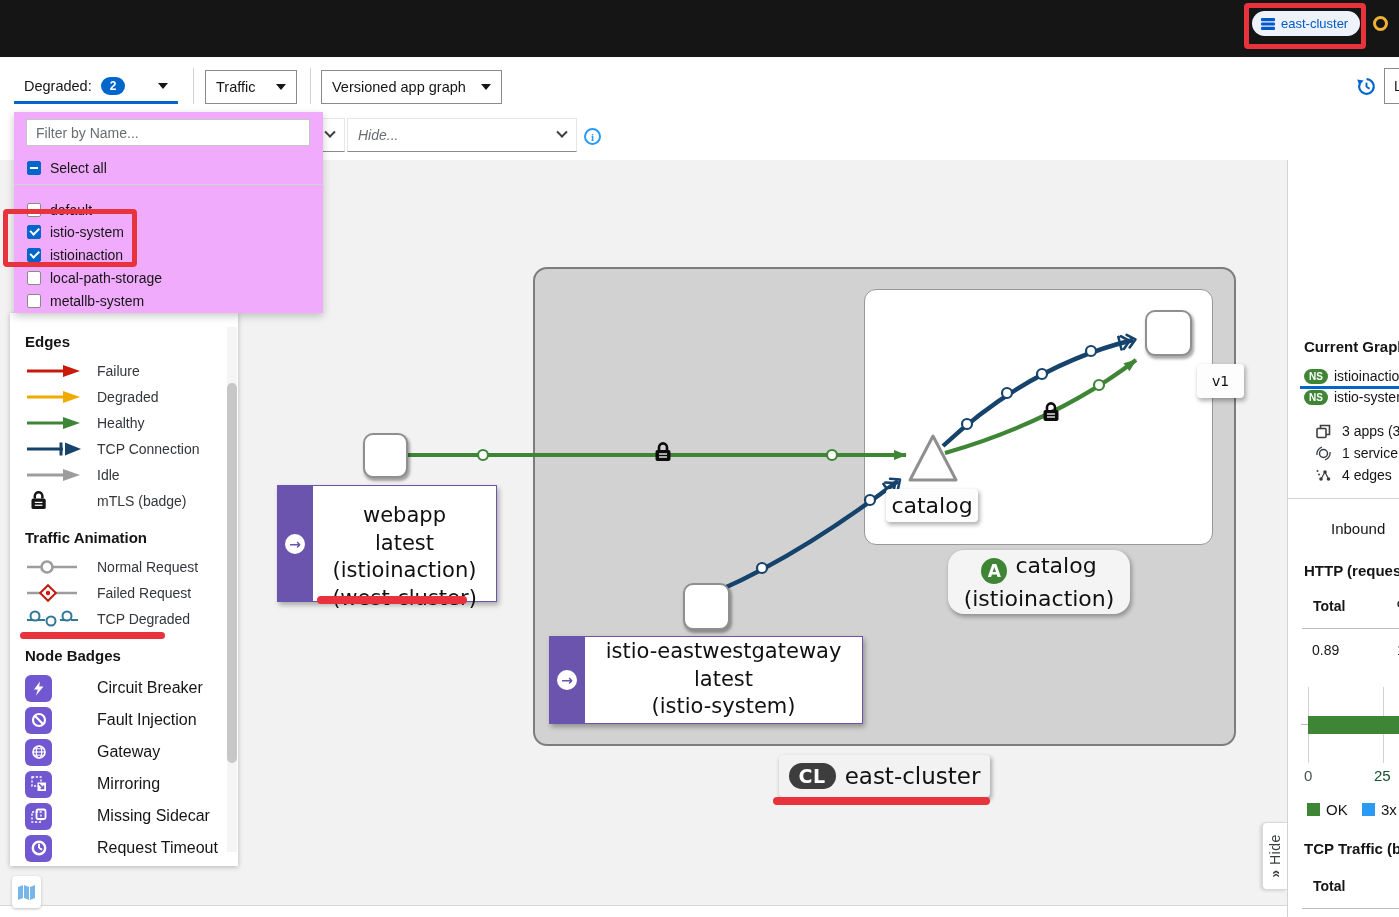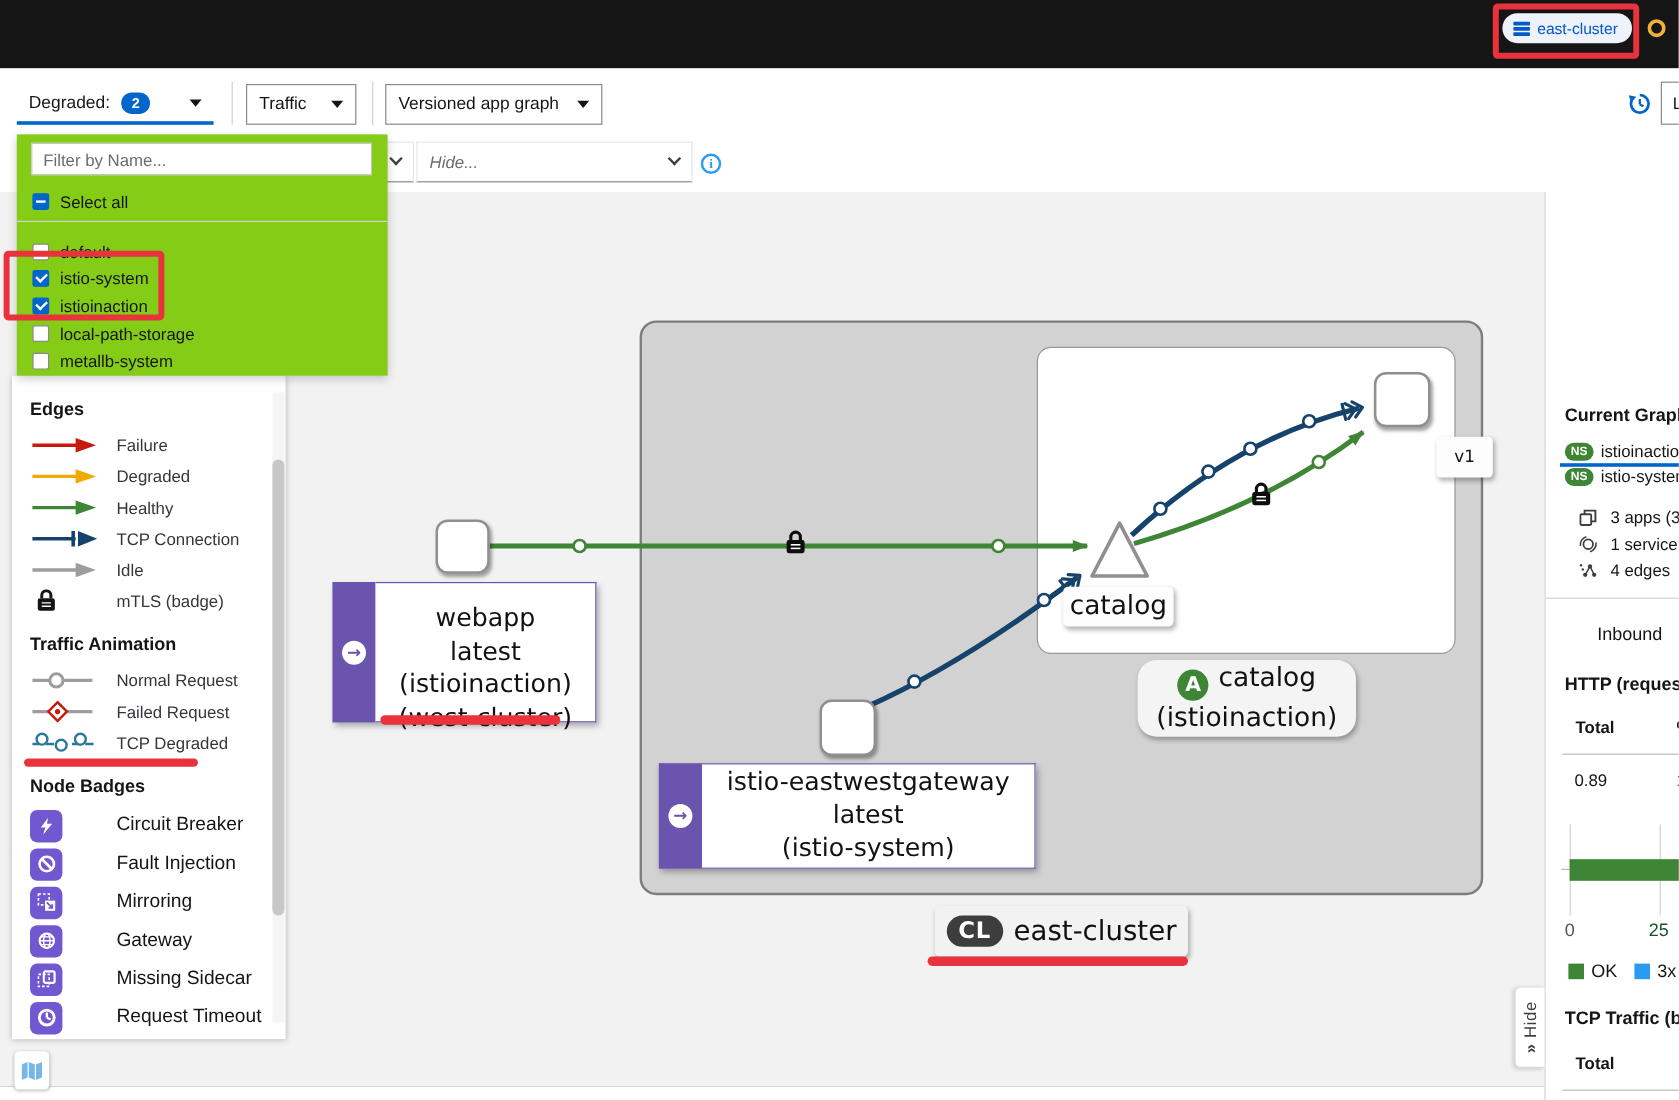--- a/index.html
+++ b/index.html
@@ -23,21 +23,21 @@
   .sel-box { height:34px; top:70px; border:1px solid #8a8a8a; padding:0 10px; }
   .input-box { height:34px; top:118px; border:1px solid #e7e7e7; border-bottom:1px solid #8a8a8a; background:#fff; display:flex; align-items:center; padding:0 10px; z-index:5; }
   .input-box input { border:none; outline:none; flex:1; font-size:14px; font-family:inherit; color:#a21caf; min-width:0; background:transparent;font-style:italic; }
   .input-box input::placeholder { color:#6a6e73; }
   .chev { width:8px; height:8px; border-right:2px solid #3c3f42; border-bottom:2px solid #3c3f42; transform:rotate(45deg) translate(-2px,-2px); flex:none; }
   .info-dot { left:584px; top:128px; width:17px; height:17px; border:2px solid #2b9af3; border-radius:50%; color:#2b9af3;
     font-size:11px; font-weight:bold; display:flex; align-items:center; justify-content:center; font-family:"Liberation Serif",serif; z-index:5; }
   .time-box { left:1384px; top:68px; width:60px; height:36px; border:1px solid #8a8a8a; background:#fff; display:flex; align-items:center; padding-left:9px; font-size:14px; z-index:5; }
 
   
-  .ns-drop { left:14px; top:112px; width:309px; height:201px; background:#84cc16; box-shadow:0 3px 8px rgba(3,3,3,.22); z-index:30; }
+  .ns-drop { left:14px; top:112px; width:309px; height:201px; background:#f0abfc; box-shadow:0 3px 8px rgba(3,3,3,.22); z-index:30; }
   .filter-inp { position:absolute; left:12px; top:7px; width:284px; height:27px; border:1px solid #c5c5c5; padding:0 9px; font-size:14px; font-family:inherit; color:#151515; outline:none; }
   .filter-inp::placeholder { color:#6a6e73; }
   .ns-row { position:absolute; left:13px; height:20px; display:flex; align-items:center; gap:9px; font-size:14px; }
   .cb { width:14px; height:14px; border:1px solid #8a8a8a; border-radius:2px; background:#fff; flex:none; display:flex; align-items:center; justify-content:center; }
   .cb.checked { background:#0066cc; border-color:#0066cc; }
   .cb.checked::after { content:""; width:7px; height:3.5px; border-left:2px solid #fff; border-bottom:2px solid #fff; transform:rotate(-45deg) translate(1px,-1px); }
   .cb.indet { background:#0066cc; border-color:#0066cc; }
   .cb.indet::after { content:""; width:8px; height:2px; background:#fff; }
   .drop-hr { position:absolute; left:0; top:72px; width:100%; height:1px; background:#d2d2d2; }
 
@@ -422,42 +422,42 @@
         <svg width="16" height="16">
           <circle cx="8" cy="8" r="6" fill="none" stroke="#fff" stroke-width="2.2"></circle>
           <line x1="3.8" y1="3.8" x2="12.2" y2="12.2" stroke="#fff" stroke-width="2.2"></line>
         </svg>
       </span>
     <span class="lb">Fault Injection</span>
   </div>
   <div class="brow">
     <span class="badge-ic">
         <svg width="16" height="16">
-          <rect x="1" y="1" width="9" height="9" fill="none" stroke="#fff" stroke-width="1.4" stroke-dasharray="2.2 1.6"></rect>
-          <rect x="6.5" y="6.5" width="8.5" height="8.5" fill="#fff"></rect>
-          <path d="M8,8 L12.5,12.5 M12.5,9.5 V12.5 H9.5" stroke="#7158d1" stroke-width="1.5" fill="none"></path>
-        </svg>
-      </span>
-    <span class="lb">Mirroring</span>
-  </div>
-  <div class="brow">
-    <span class="badge-ic">
-        <svg width="16" height="16">
           <circle cx="8" cy="8" r="6" fill="none" stroke="#fff" stroke-width="1.7"></circle>
           <ellipse cx="8" cy="8" rx="2.7" ry="6" fill="none" stroke="#fff" stroke-width="1.2"></ellipse>
           <line x1="2" y1="8" x2="14" y2="8" stroke="#fff" stroke-width="1.2"></line>
           <line x1="2.5" y1="4.8" x2="13.5" y2="4.8" stroke="#fff" stroke-width="1"></line>
           <line x1="2.5" y1="11.2" x2="13.5" y2="11.2" stroke="#fff" stroke-width="1"></line>
         </svg>
       </span>
     <span class="lb">Gateway</span>
   </div>
   <div class="brow">
     <span class="badge-ic">
         <svg width="16" height="16">
+          <rect x="1" y="1" width="9" height="9" fill="none" stroke="#fff" stroke-width="1.4" stroke-dasharray="2.2 1.6"></rect>
+          <rect x="6.5" y="6.5" width="8.5" height="8.5" fill="#fff"></rect>
+          <path d="M8,8 L12.5,12.5 M12.5,9.5 V12.5 H9.5" stroke="#7158d1" stroke-width="1.5" fill="none"></path>
+        </svg>
+      </span>
+    <span class="lb">Mirroring</span>
+  </div>
+  <div class="brow">
+    <span class="badge-ic">
+        <svg width="16" height="16">
           <rect x="1" y="4" width="9" height="10" fill="none" stroke="#fff" stroke-width="1.4" stroke-dasharray="2.2 1.6"></rect>
           <rect x="5.5" y="1.5" width="9" height="9.5" rx="1.5" fill="none" stroke="#fff" stroke-width="1.8"></rect>
         </svg>
       </span>
     <span class="lb">Missing Sidecar</span>
   </div>
   <div class="brow">
     <span class="badge-ic">
         <svg width="16" height="16">
           <circle cx="8" cy="8" r="6.2" fill="none" stroke="#fff" stroke-width="2.4"></circle>

